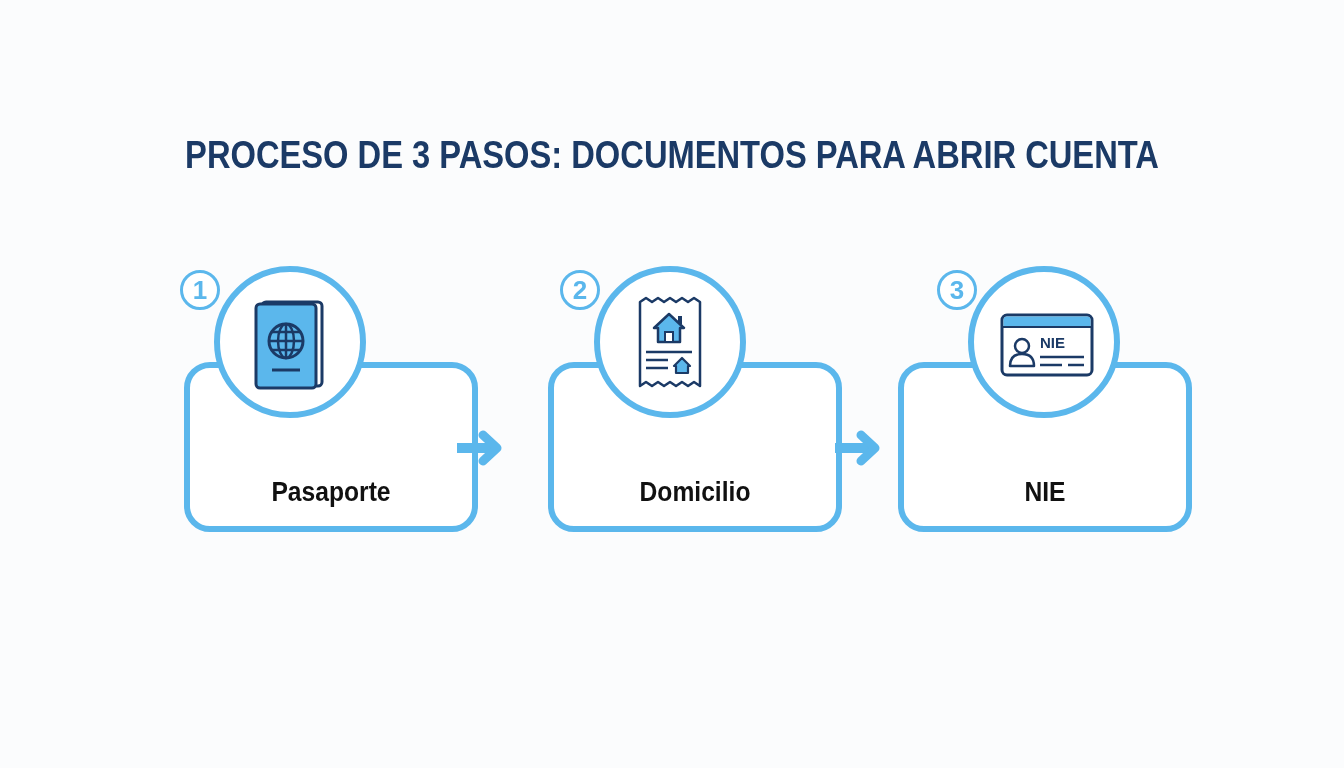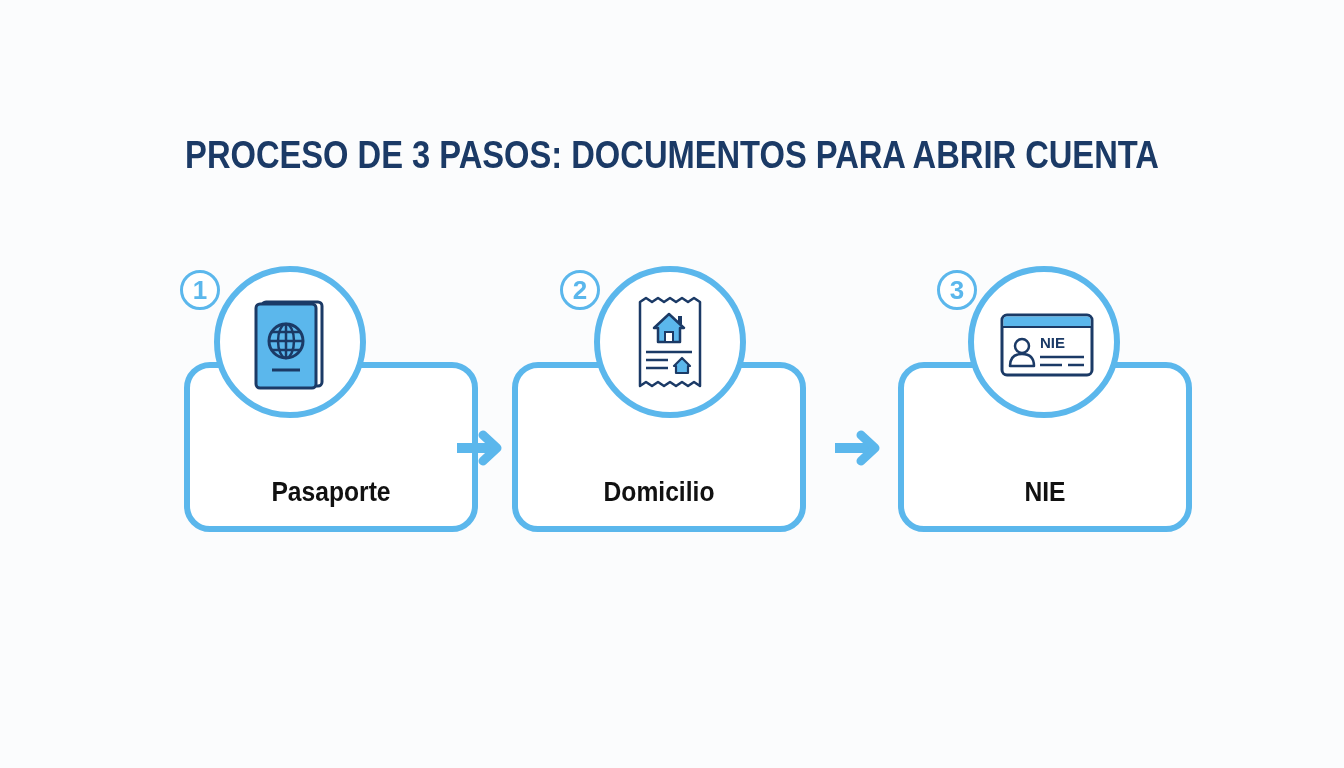--- a/index.html
+++ b/index.html
@@ -32,21 +32,21 @@
   <line x1="20" y1="52" x2="48" y2="52" stroke="#1b3a66" stroke-width="2.5"></line>
   <line x1="34" y1="26" x2="34" y2="60" stroke="#1b3a66" stroke-width="2.5"></line>
   <line x1="20" y1="72" x2="48" y2="72" stroke="#1b3a66" stroke-width="3"></line>
 </svg>
 
 <svg class="arrow" style="left:455px;" width="52" height="36" viewBox="0 0 52 36">
   <rect x="2" y="13" width="34" height="10" fill="#5bb7ec"></rect>
   <polyline points="28,5 42,18 28,31" fill="none" stroke="#5bb7ec" stroke-width="9" stroke-linecap="round" stroke-linejoin="round"></polyline>
 </svg>
 
-<div class="box" style="left:512px;">
+<div class="box" style="left:548px;">
   <div class="label">Domicilio</div>
 </div>
 <div class="circle" style="left:594px;top:266px;"></div>
 <div class="badge" style="left:560px;top:270px;">2</div>
 <svg class="icon" style="left:636px;top:296px;" width="68" height="96" viewBox="0 0 68 96">
   <path d="M4 6 L10 2 L16 6 L22 2 L28 6 L34 2 L40 6 L46 2 L52 6 L58 2 L64 6 L64 90 L58 86 L52 90 L46 86 L40 90 L34 86 L28 90 L22 86 L16 90 L10 86 L4 90 Z" fill="#ffffff" stroke="#1b3a66" stroke-width="2.5" stroke-linejoin="round"></path>
   <path d="M18 32 L33 18 L48 32 L44 32 L44 46 L22 46 L22 32 Z" fill="#5bb7ec" stroke="#1b3a66" stroke-width="2.5" stroke-linejoin="round"></path>
   <rect x="29" y="36" width="8" height="10" fill="#ffffff" stroke="#1b3a66" stroke-width="2"></rect>
   <rect x="42" y="20" width="4" height="8" fill="#1b3a66"></rect>
   <line x1="10" y1="56" x2="56" y2="56" stroke="#1b3a66" stroke-width="2.5"></line>

